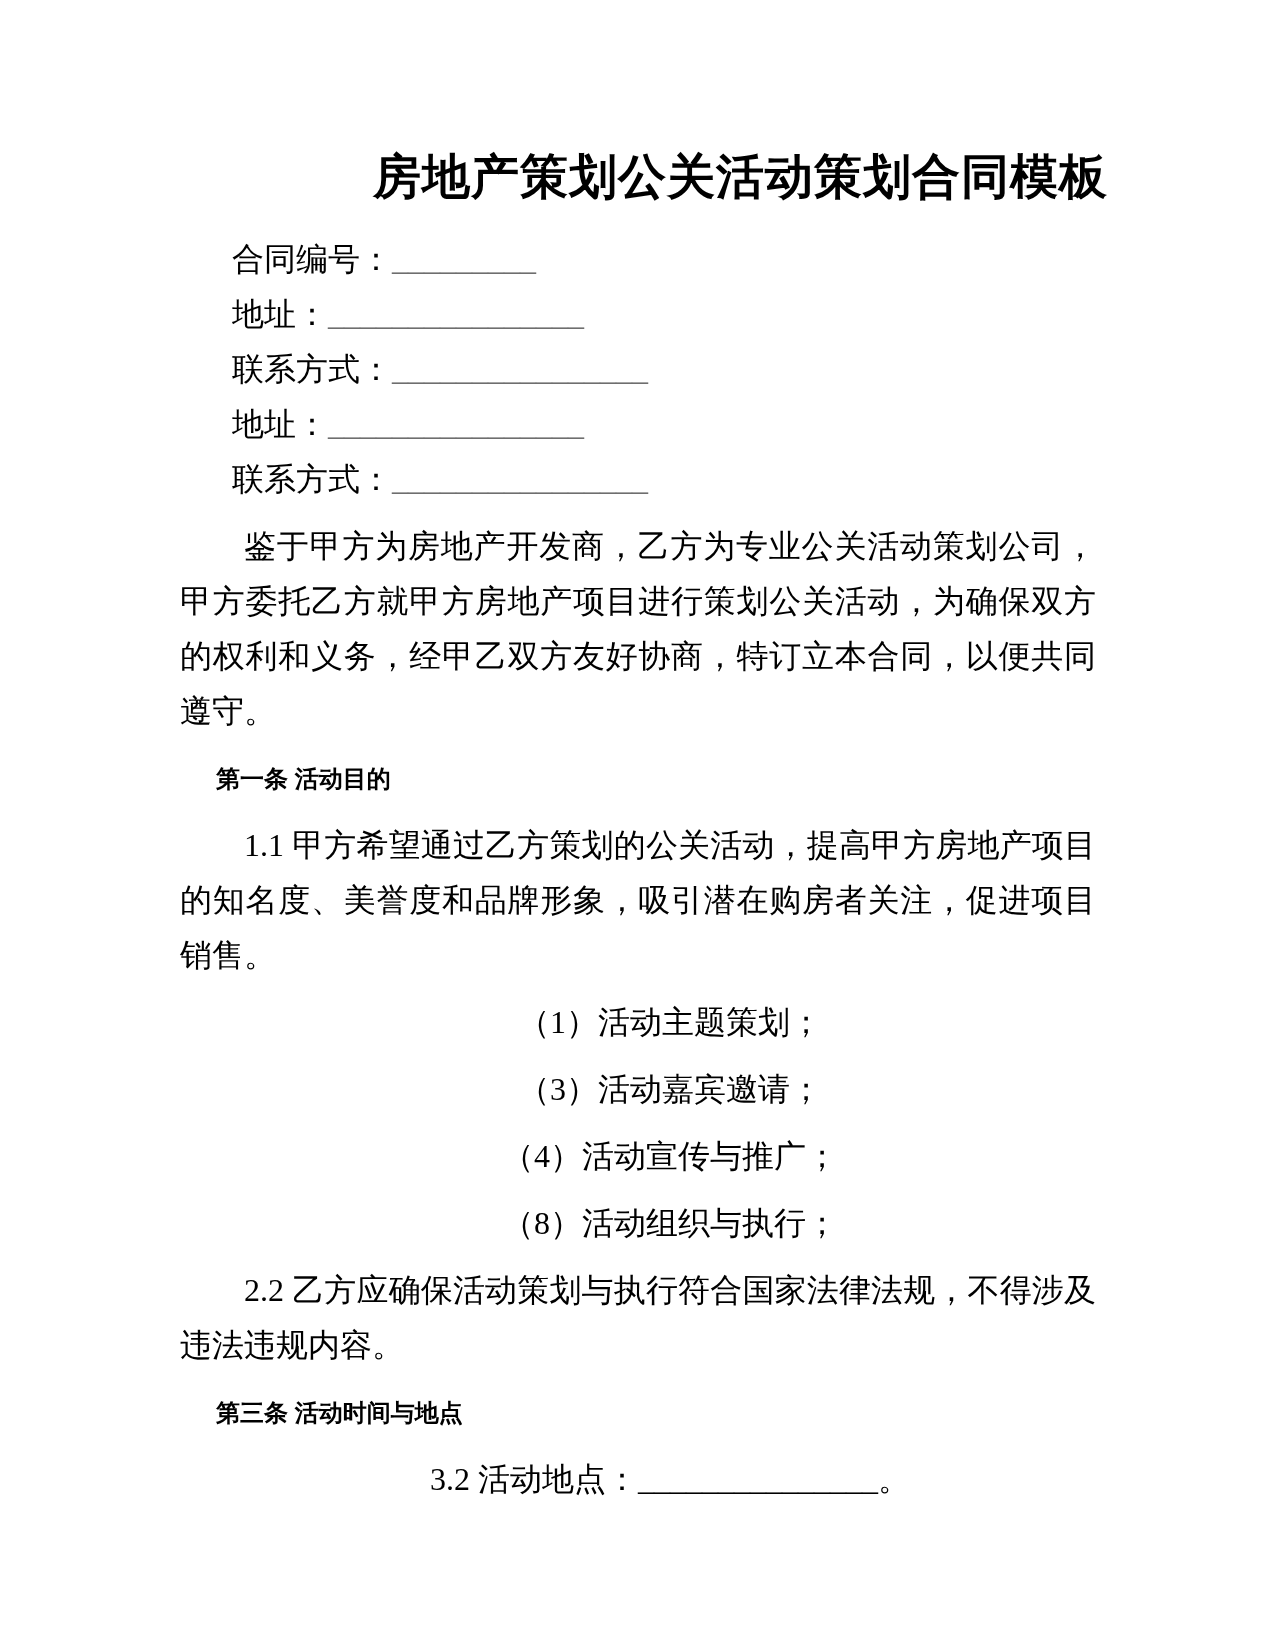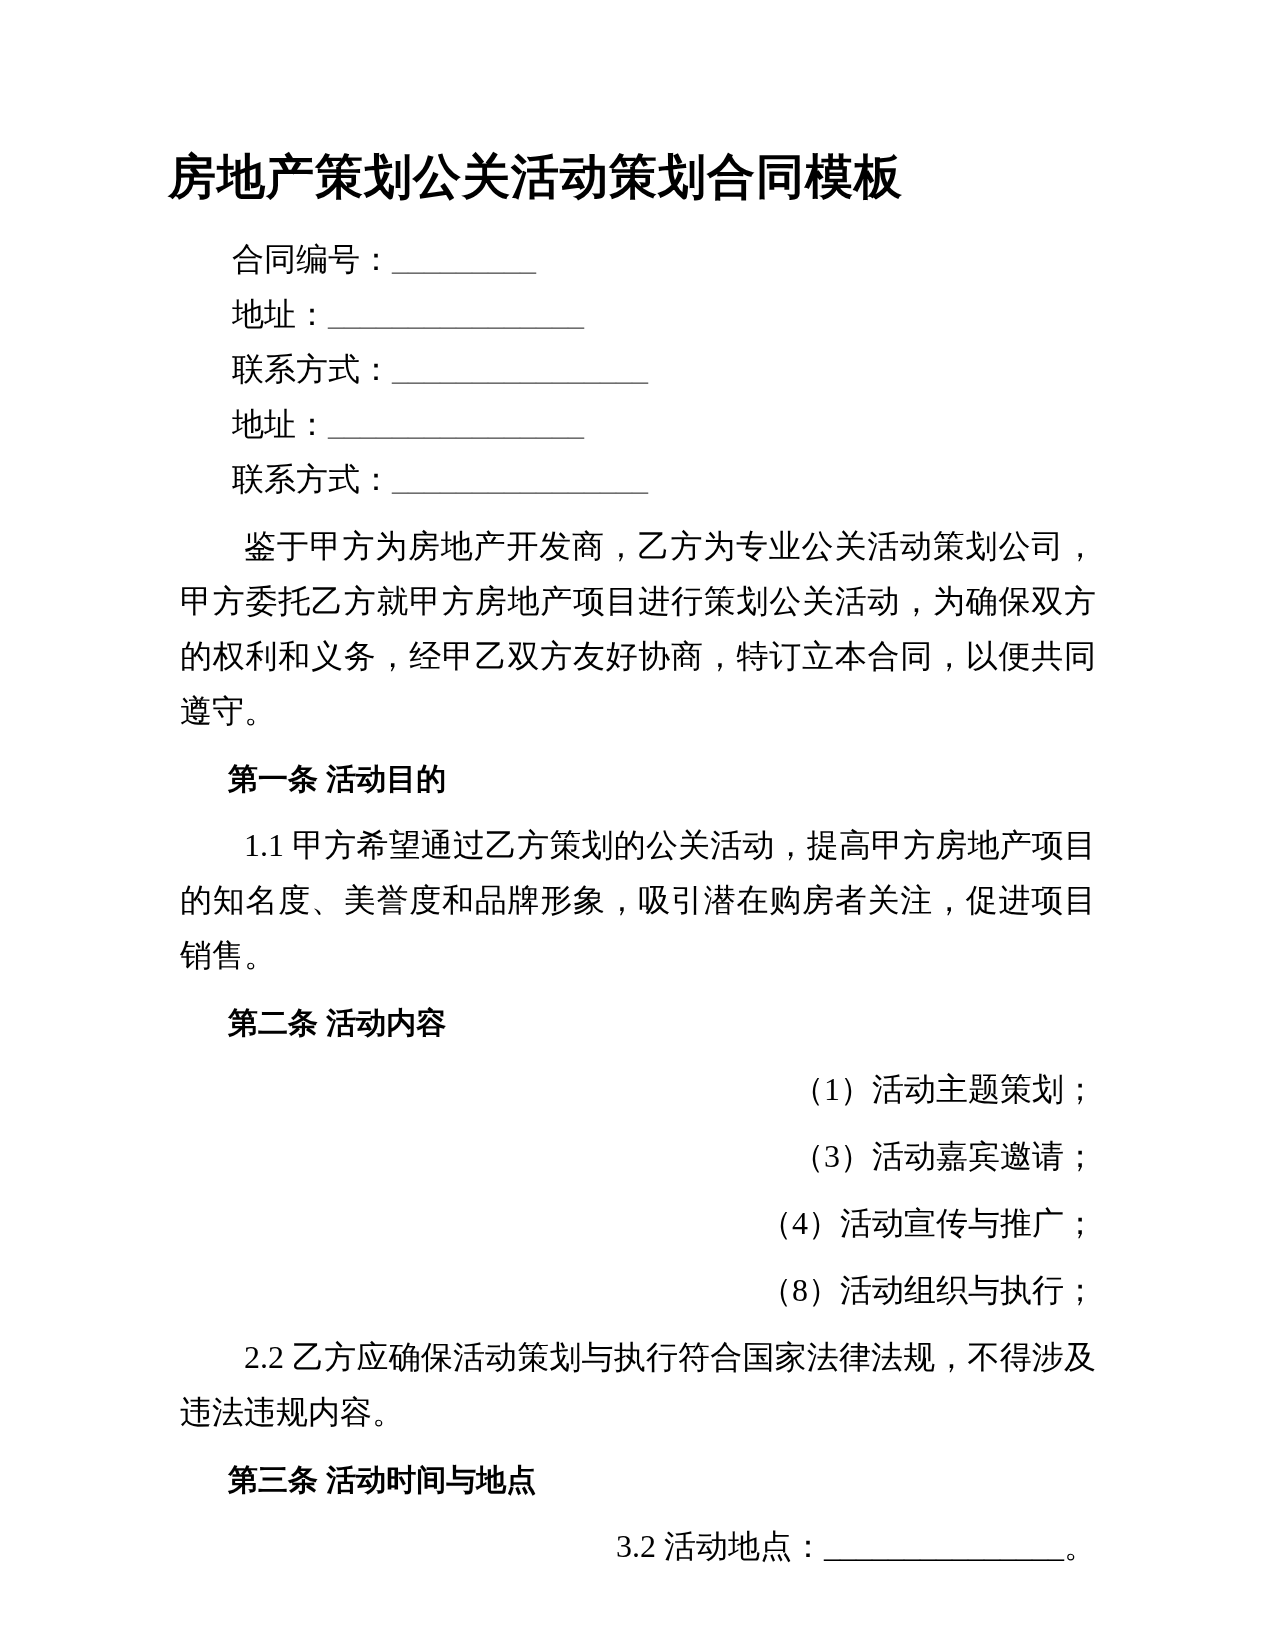--- a/index.html
+++ b/index.html
@@ -17,21 +17,21 @@
     box-sizing: border-box;
     padding-top: 148px;
     font-family: "Liberation Serif", "DejaVu Serif", serif;
   }
   .title {
     width: 940px;
     margin: 0 auto 26px 168px;
     font-size: 48px;
     line-height: 58px;
     font-weight: bold;
-    text-align: left;
+    text-align: right;
     font-family: "Liberation Serif", "DejaVu Serif", serif;
     letter-spacing: 1px;
   }
   .content {
     width: 940px;
     margin-left: 168px;
     font-size: 32px;
     line-height: 55px;
   }
   .field-line {
@@ -41,25 +41,25 @@
   .blank {
     color: #6e6e6e;
     letter-spacing: 0;
   }
   .para {
     margin: 12px;
     text-indent: 2em;
     text-align: justify;
   }
   .para.single {
-    text-align: right;
+    text-align: center;
   }
   .heading {
     margin: 0;
-    font-size: 30px;
+    font-size: 24px;
     line-height: 55px;
     font-weight: bold;
     text-indent: 2em;
     font-family: "Liberation Sans", "DejaVu Sans", sans-serif;
   }
 </style>
 </head>
 <body>
 
 <div class="page">
@@ -76,21 +76,20 @@
 
     <div class="field-line"><span>地址：</span><span class="blank">________________</span></div>
 
     <div class="field-line"><span>联系方式：</span><span class="blank">________________</span></div>
 
     <p class="para">鉴于甲方为房地产开发商，乙方为专业公关活动策划公司，甲方委托乙方就甲方房地产项目进行策划公关活动，为确保双方的权利和义务，经甲乙双方友好协商，特订立本合同，以便共同遵守。</p>
 
     <h2 class="heading">第一条 活动目的</h2>
     <p class="para">1.1 甲方希望通过乙方策划的公关活动，提高甲方房地产项目的知名度、美誉度和品牌形象，吸引潜在购房者关注，促进项目销售。</p>
 
-    <h2 class="heading">第二条 活动内容</h2>
     <p class="para single">（1）活动主题策划；</p>
     <p class="para single">（3）活动嘉宾邀请；</p>
     <p class="para single">（4）活动宣传与推广；</p>
     <p class="para single">（8）活动组织与执行；</p>
     <p class="para">2.2 乙方应确保活动策划与执行符合国家法律法规，不得涉及违法违规内容。</p>
 
     <h2 class="heading">第三条 活动时间与地点</h2>
     <p class="para single">3.2 活动地点：_______________。</p>
 
   </div>

